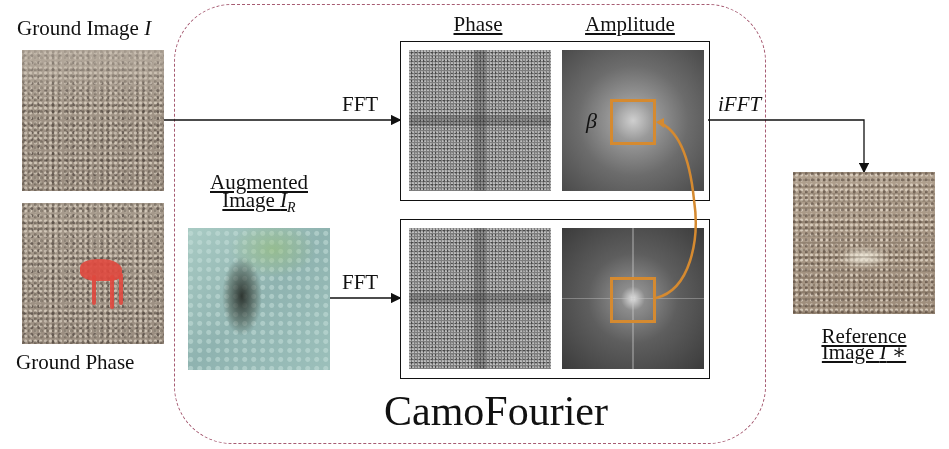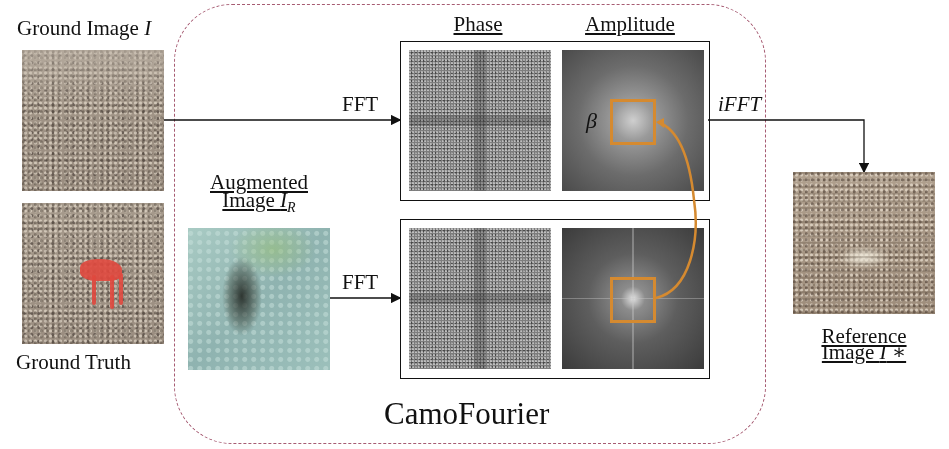--- a/index.html
+++ b/index.html
@@ -63,21 +63,21 @@
 
 <div class="label" style="left:17px;top:18px;"><span>Ground Image </span><i>I</i></div>
 <div class="abs sand blur-top" style="left:22px;top:50px;width:142px;height:141px;"></div>
 
 <div class="abs sand" style="left:22px;top:203px;width:142px;height:141px;">
   <div class="crab-mask" style="left:58px;top:56px;width:42px;height:22px;"></div>
   <div class="crab-mask" style="left:70px;top:72px;width:4px;height:30px;border-radius:2px;"></div>
   <div class="crab-mask" style="left:88px;top:72px;width:4px;height:34px;border-radius:2px;"></div>
   <div class="crab-mask" style="left:97px;top:70px;width:4px;height:32px;border-radius:2px;"></div>
 </div>
-<div class="label" style="left:16px;top:352px;">Ground Truth</div>
+<div class="label" style="left:16px;top:352px;">Ground Phase</div>
 
 <div class="label center" style="left:186px;top:172px;width:146px;">Augmented</div>
 <div class="label center" style="left:186px;top:190px;width:146px;"><span>Image </span><i>I</i><sub style="font-style:italic;font-size:14px;">R</sub></div>
 <div class="abs ref" style="left:188px;top:228px;width:142px;height:142px;"></div>
 
 <div class="label center" style="left:408px;top:14px;width:140px;">Phase</div>
 <div class="label center" style="left:560px;top:14px;width:140px;">Amplitude</div>
 
 <div class="panel" style="left:400px;top:41px;width:308px;height:158px;">
   <div class="phase" style="left:8px;top:8px;width:142px;height:141px;"></div>
@@ -108,13 +108,13 @@
   <line x1="330" y1="298" x2="400" y2="298" stroke="#111" stroke-width="1.3" marker-end="url(#ah)"></line>
   <polyline points="708,120 864,120 864,172" fill="none" stroke="#111" stroke-width="1.3" marker-end="url(#ah)"></polyline>
   <path d="M656,298 C690,290 700,240 694,200 C690,160 680,130 658,122" fill="none" stroke="#d58a30" stroke-width="2.5"></path>
   <path d="M664,118 L656,122 L664,128 z" fill="#d58a30"></path>
 </svg>
 
 <div class="abs aug" style="left:793px;top:172px;width:142px;height:142px;"></div>
 <div class="label center" style="left:786px;top:326px;width:156px;">Reference</div>
 <div class="label center" style="left:786px;top:342px;width:156px;"><span>Image </span><i>I</i><span> ∗</span></div>
 
-<div class="label" style="left:384px;top:398px;font-size:31px;">CamoFourier</div>
+<div class="label" style="left:384px;top:390px;font-size:42px;">CamoFourier</div>
 
 </body></html>

